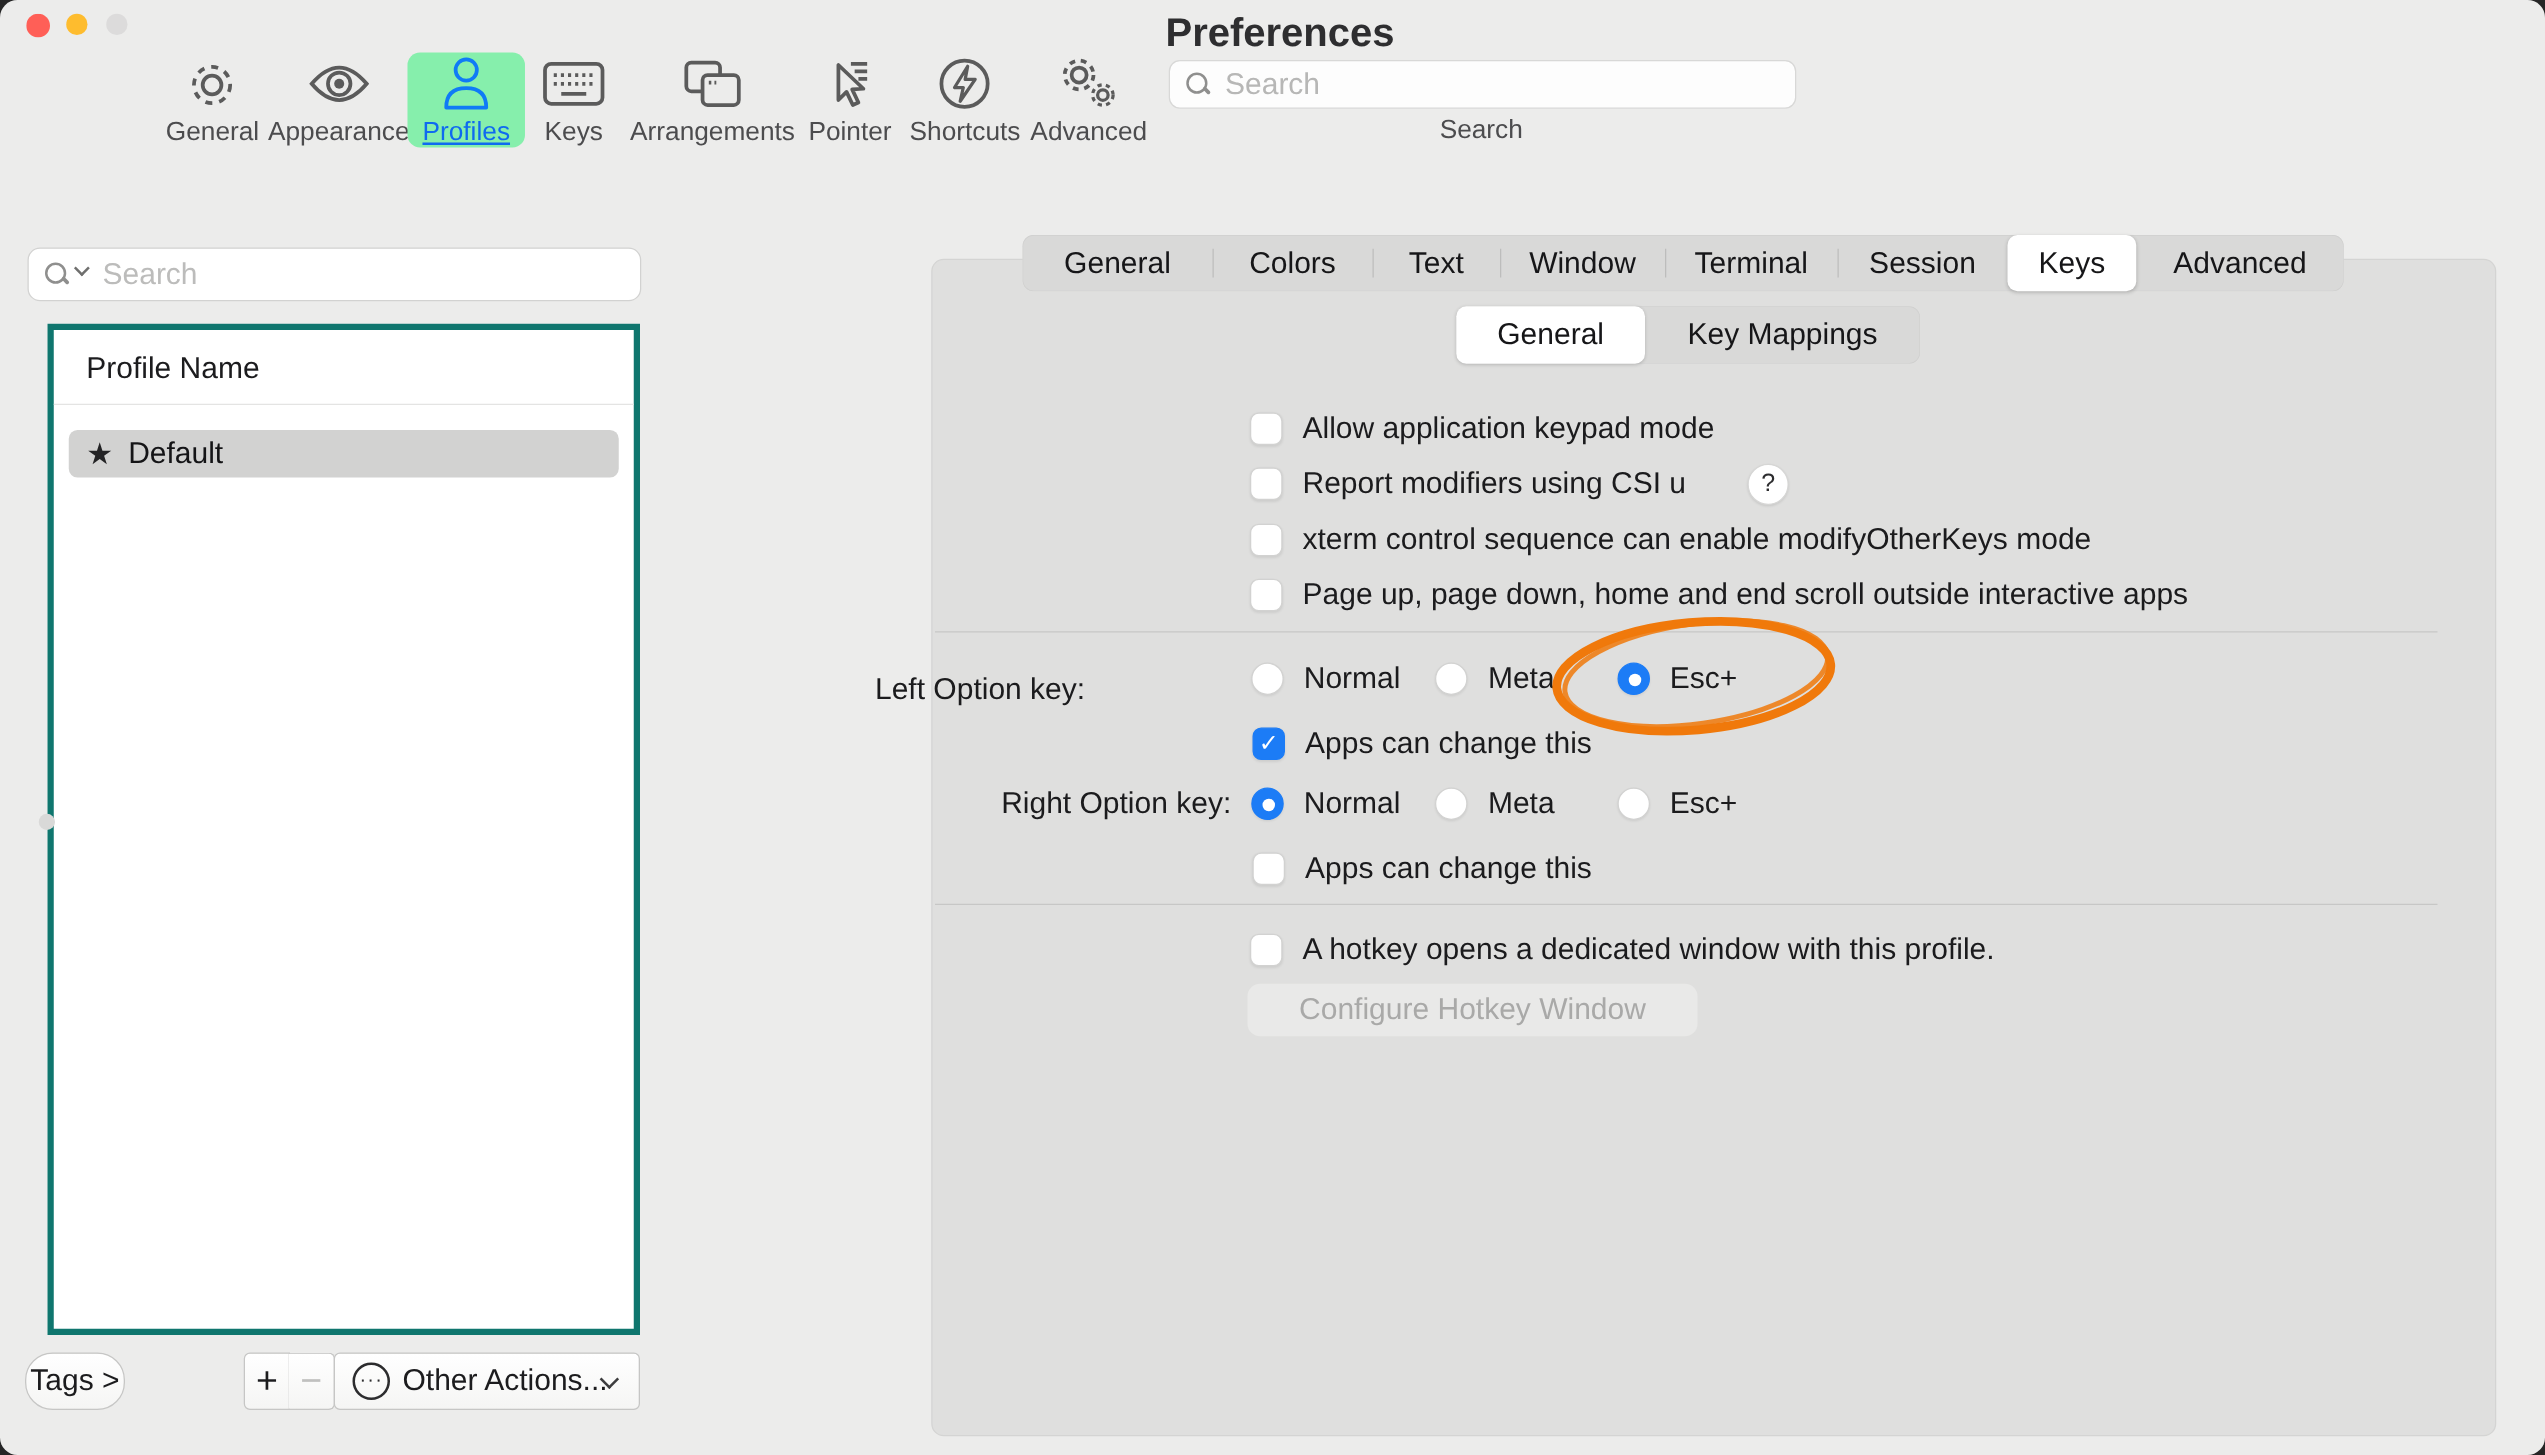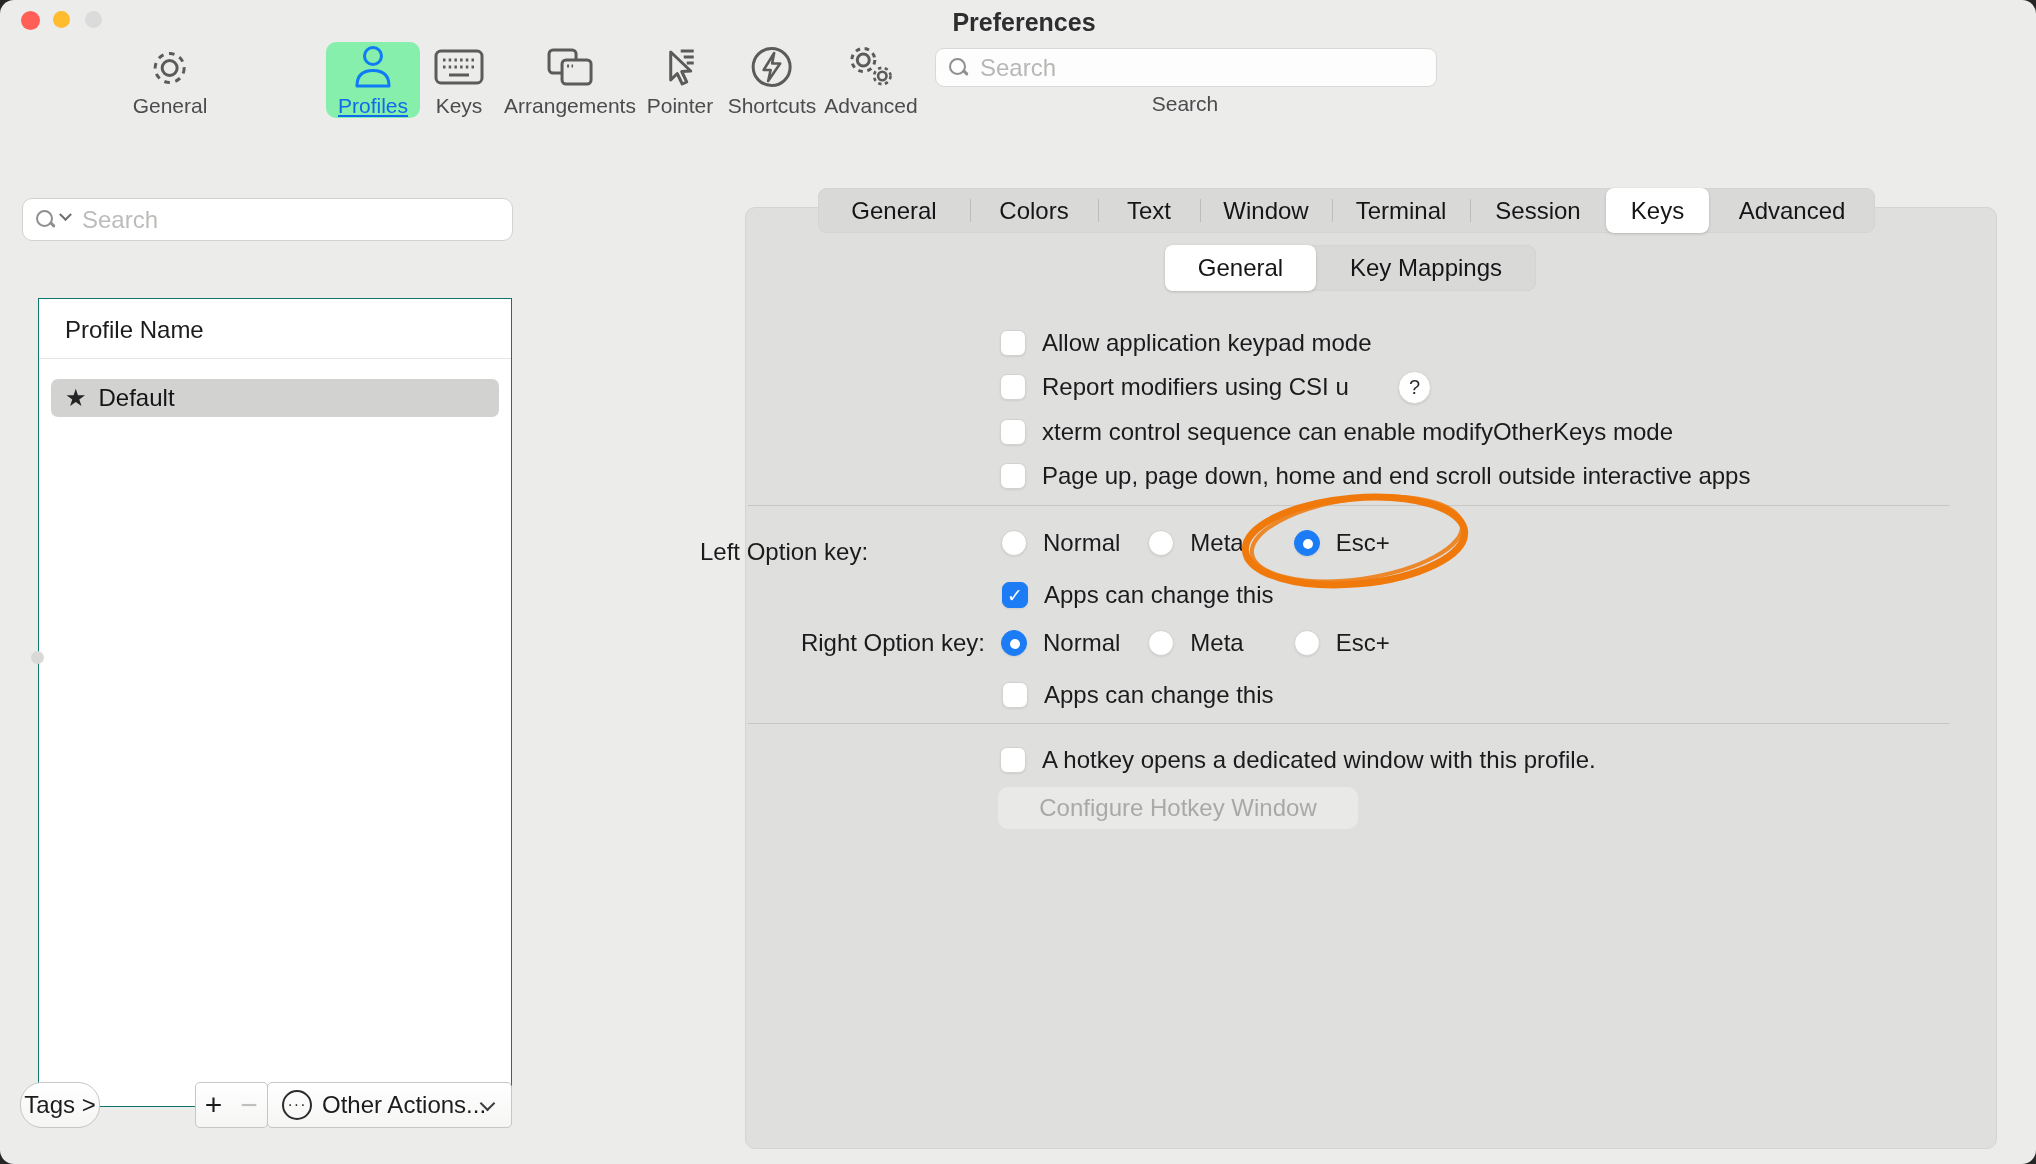--- a/index.html
+++ b/index.html
@@ -12,21 +12,21 @@
     position:absolute;inset:0;background:#ececeb;border-radius:14px;overflow:hidden;
   }
   
   .titlebar{position:absolute;left:0;top:0;right:0;height:40px;}
   .traffic{position:absolute;top:11px;width:17px;height:17px;border-radius:50%;}
   .t-red{left:21px;background:#ff5f57;border:1px solid #e8494f00;}
   .t-yellow{left:53px;background:#febc2e;}
   .t-gray{left:85px;background:#dcdbdb;}
   .win-title{
     position:absolute;left:0;right:0;top:8px;text-align:center;
-    font-size:25px;font-weight:bold;color:#2e2e30;padding-left:12px;
+    font-size:32px;font-weight:bold;color:#2e2e30;padding-left:12px;
   }
   
   .tb-item{
     position:absolute;top:42px;height:76px;transform:translateX(-50%);
     display:flex;flex-direction:column;align-items:center;justify-content:flex-end;
     padding:0 12px;border-radius:10px;
   }
   .tb-item .ic{height:50px;display:flex;align-items:center;justify-content:center;}
   .tb-label{font-size:21px;color:#4c4c4e;margin-top:2px;line-height:24px;}
   .tb-item.selected{background:#86efac;}
@@ -55,21 +55,21 @@
   
   .sb-search{
     position:absolute;left:22px;top:198px;width:489px;height:41px;background:#ffffff;
     border:1px solid #d2d2d1;border-radius:10px;display:flex;align-items:center;
   }
   .sb-search input{border:none;outline:none;background:transparent;font-size:24px;flex:1;
     font-family:"Liberation Sans",sans-serif;color:#3c3c3e;}
   .sb-search input::placeholder{color:#bcbcbb;}
   .list-panel{
     position:absolute;left:38px;top:259px;width:474px;height:809px;background:#ffffff;
-    border:1px solid #0f766e;box-sizing:border-box;margin-top:39px;
+    border:5px solid #0f766e;box-sizing:border-box;
   }
   .list-header{font-size:24px;color:#1c1c1e;padding:17px 0 14px 26px;border-bottom:1px solid #e4e4e3;}
   .profile-row{
     margin:20px 12px 0 12px;height:38px;border-radius:7px;background:#d2d2d1;
     display:flex;align-items:center;font-size:24px;color:#141416;
   }
   .profile-row .star{font-family:"DejaVu Sans",sans-serif;font-size:24px;margin:0 12px 0 14px;color:#232325;}
   .side-dot{position:absolute;left:31px;top:651px;width:13px;height:13px;border-radius:50%;background:#d9d9d8;}
   
   .bezel{
@@ -153,20 +153,30 @@
       <svg width="46" height="46">
           <g class="stroke">
             <circle cx="23" cy="24" r="7.5"></circle>
             <circle cx="23" cy="24" r="14.5" stroke-dasharray="5.6 5.6"></circle>
           </g>
         </svg>
     </span>
     <span class="tb-label">General</span>
   </div>
 
+  <div class="tb-item" style="left:271px">
+    <span class="ic">
+      <svg width="52" height="38">
+          <path class="stroke" d="M4 19 Q26 -7 48 19 Q26 45 4 19 Z"></path>
+          <circle class="stroke" cx="26" cy="19" r="9"></circle>
+          <circle cx="26" cy="19" r="4" fill="#5b5b5b"></circle>
+        </svg>
+    </span>
+    <span class="tb-label">Appearance</span>
+  </div>
 
   <div class="tb-item selected" style="left:373px">
     <span class="ic">
       <svg width="42" height="48">
           <g fill="none" stroke="#0f7bf6" stroke-width="3">
             <circle cx="21" cy="13" r="8.5"></circle>
             <path d="M5 43 Q5 27.5 21 27.5 Q37 27.5 37 43 Z" stroke-linejoin="round"></path>
           </g>
         </svg>
     </span>

